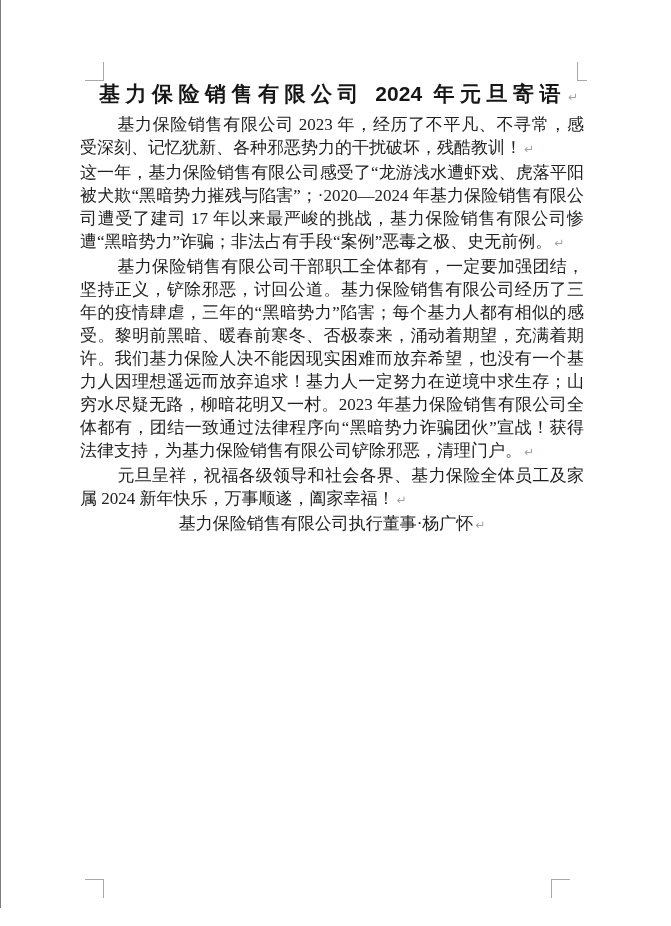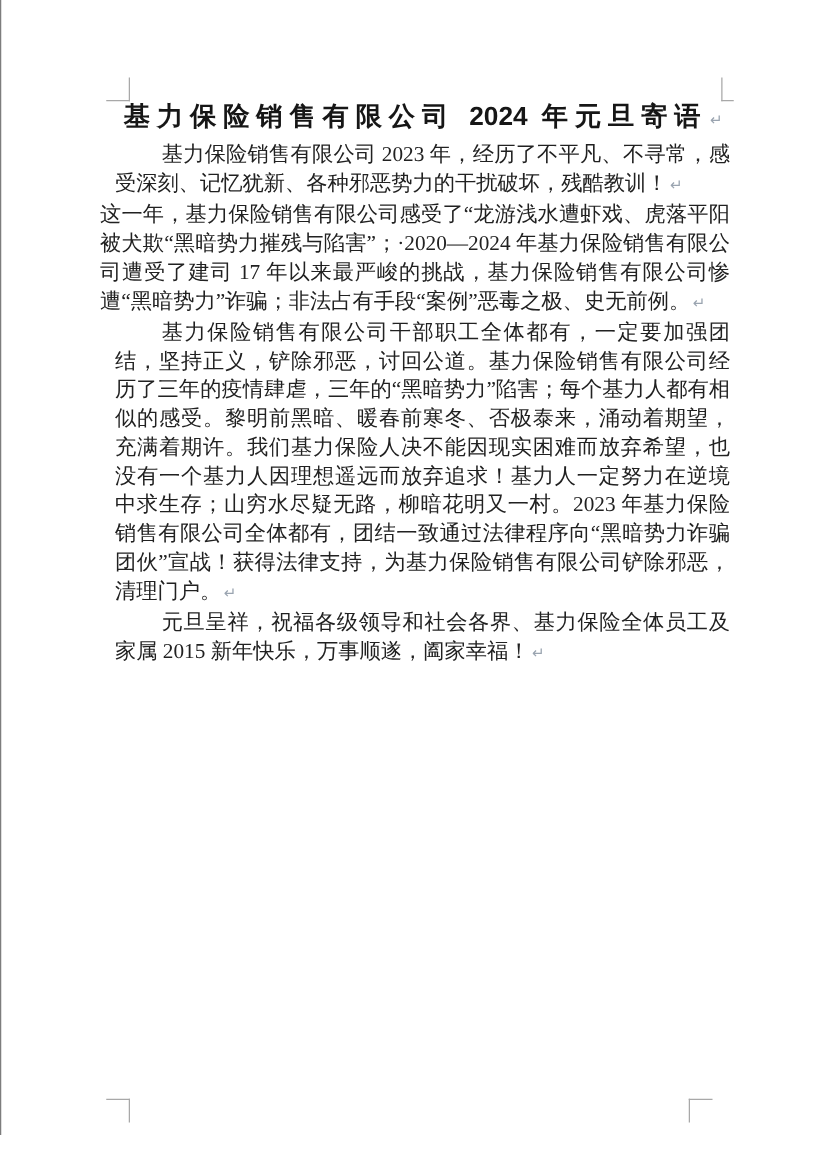--- a/index.html
+++ b/index.html
@@ -66,21 +66,21 @@
     font-size: 17px;
     line-height: 19.4px;
     color: #1b1b1b;
   }
   p.body-text {
     margin: 0 10px 0 0;
     font-family: "Liberation Serif", serif;
     font-size: 17px;
     line-height: 23px;
   }
-  p.indent { text-indent: 2.2em; margin-left: 12px; }
+  p.indent { text-indent: 2.2em; }
   p.centered {
     text-align: center;
     text-align-last: center;
   }
   .date-bold {
     font-family: "Liberation Sans", "DejaVu Sans", sans-serif;
     font-weight: bold;
   }
   .pmark {
     font-family: "DejaVu Sans", sans-serif;
@@ -107,18 +107,19 @@
     <h1 class="doc-title"><span>基力保险销售有限公司 2024 年元旦寄语</span><span class="pmark">↵</span></h1>
 
 
     <p class="para body-text indent"><span>基力保险销售有限公司 2023 年，经历了不平凡、不寻常，感受深刻、记忆犹新、各种邪恶势力的干扰破坏，残酷教训！</span><span class="pmark">↵</span></p>
 
     <p class="para body-text"><span>这一年，基力保险销售有限公司感受了“龙游浅水遭虾戏、虎落平阳被犬欺“黑暗势力摧残与陷害”；·2020—2024 年基力保险销售有限公司遭受了建司 17 年以来最严峻的挑战，基力保险销售有限公司惨遭“黑暗势力”诈骗；非法占有手段“案例”恶毒之极、史无前例。</span><span class="pmark">↵</span></p>
 
     <p class="para body-text indent"><span>基力保险销售有限公司干部职工全体都有，一定要加强团结，坚持正义，铲除邪恶，讨回公道。基力保险销售有限公司经历了三年的疫情肆虐，三年的“黑暗势力”陷害；每个基力人都有相似的感受。黎明前黑暗、暖春前寒冬、否极泰来，涌动着期望，充满着期许。我们基力保险人决不能因现实困难而放弃希望，也没有一个基力人因理想遥远而放弃追求！基力人一定努力在逆境中求生存；山穷水尽疑无路，柳暗花明又一村。2023 年基力保险销售有限公司全体都有，团结一致通过法律程序向“黑暗势力诈骗团伙”宣战！获得法律支持，为基力保险销售有限公司铲除邪恶，清理门户。</span><span class="pmark">↵</span></p>
 
 
-    <p class="para body-text indent"><span>元旦呈祥，祝福各级领导和社会各界、基力保险全体员工及家属 2015 新年快乐，万事顺遂，阖家幸福！</span><span class="pmark">↵</span></p>
+    <p class="para body-text indent"><span>元旦呈祥，祝福各级领导和社会各界、基力保险全体员工及家属 2024 新年快乐，万事顺遂，阖家幸福！</span><span class="pmark">↵</span></p>
 
+    <p class="para body-text centered"><span>基力保险销售有限公司执行董事·杨广怀</span><span class="pmark">↵</span></p>
 
 
   </div>
 </div>
 
 </body></html>

